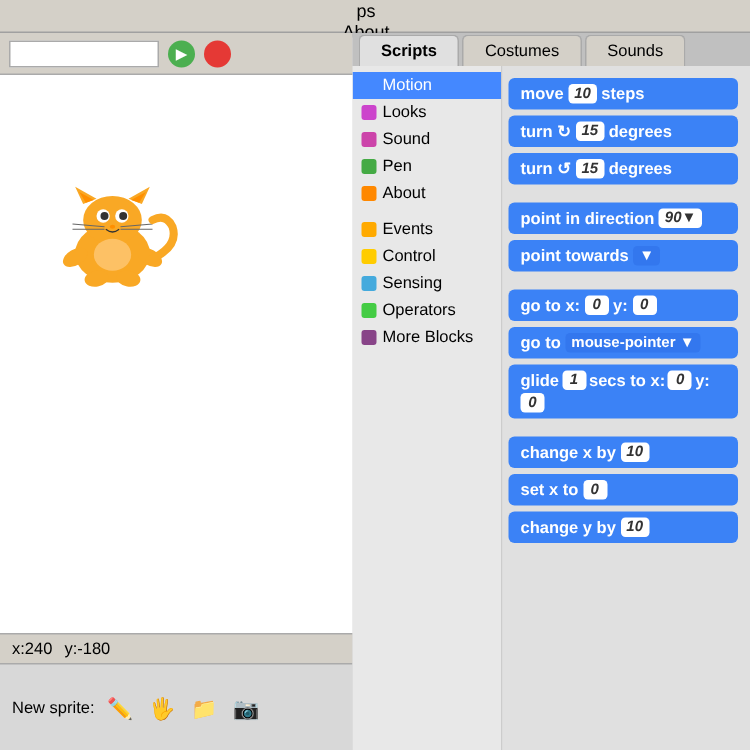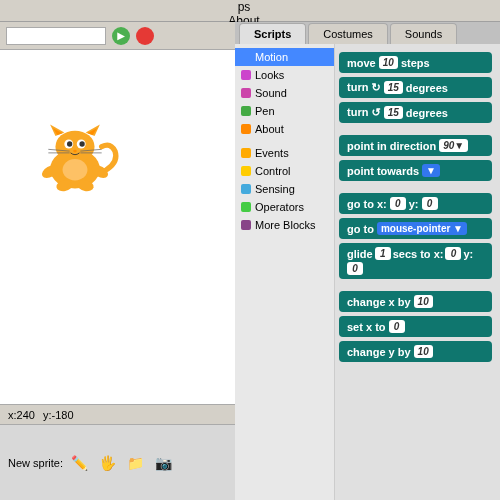--- a/index.html
+++ b/index.html
@@ -116,21 +116,21 @@
       background: #d4d0c8;
       display: flex;
       align-items: center;
       padding: 0 8px;
       font-size: 11px;
       border-top: 1px solid #aaa;
     }
 
     
     #sprite-panel {
-      height: 76px;
+      height: 58px;
       background: #d8d8d8;
       border-top: 1px solid #aaa;
       display: flex;
       align-items: center;
       padding: 4px 8px;
       gap: 6px;
     }
     .sprite-label {
       font-size: 11px;
     }
@@ -222,21 +222,21 @@
       border-radius: 4px;
       margin: 2px 0;
       font-size: 11px;
       font-weight: bold;
       color: white;
       cursor: grab;
       background: #4488ff;
       width: calc(100% - 4px);
       gap: 3px;
     }
-    .block.motion { background: #0f766e; align-items: flex-end; }
+    .block.motion { background: #3b82f6; align-items: flex-end; }
     .block-group-spacer { height: 8px; }
     .block-input {
       background: white;
       color: #333;
       border-radius: 3px;
       padding: 1px 4px;
       font-size: 10px;
       font-weight: bold;
       min-width: 16px;
       text-align: center;

